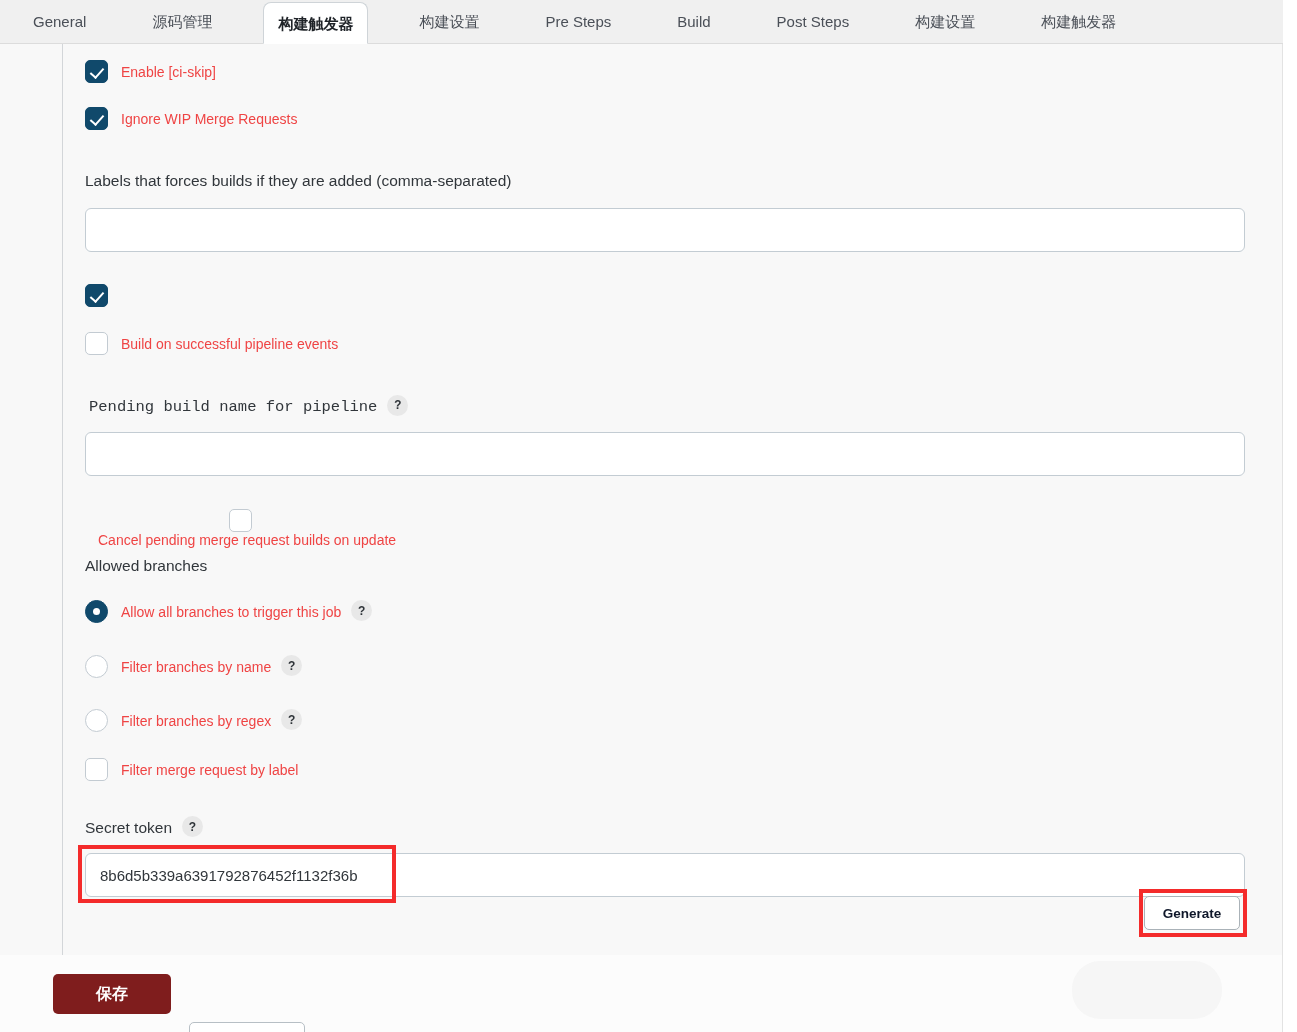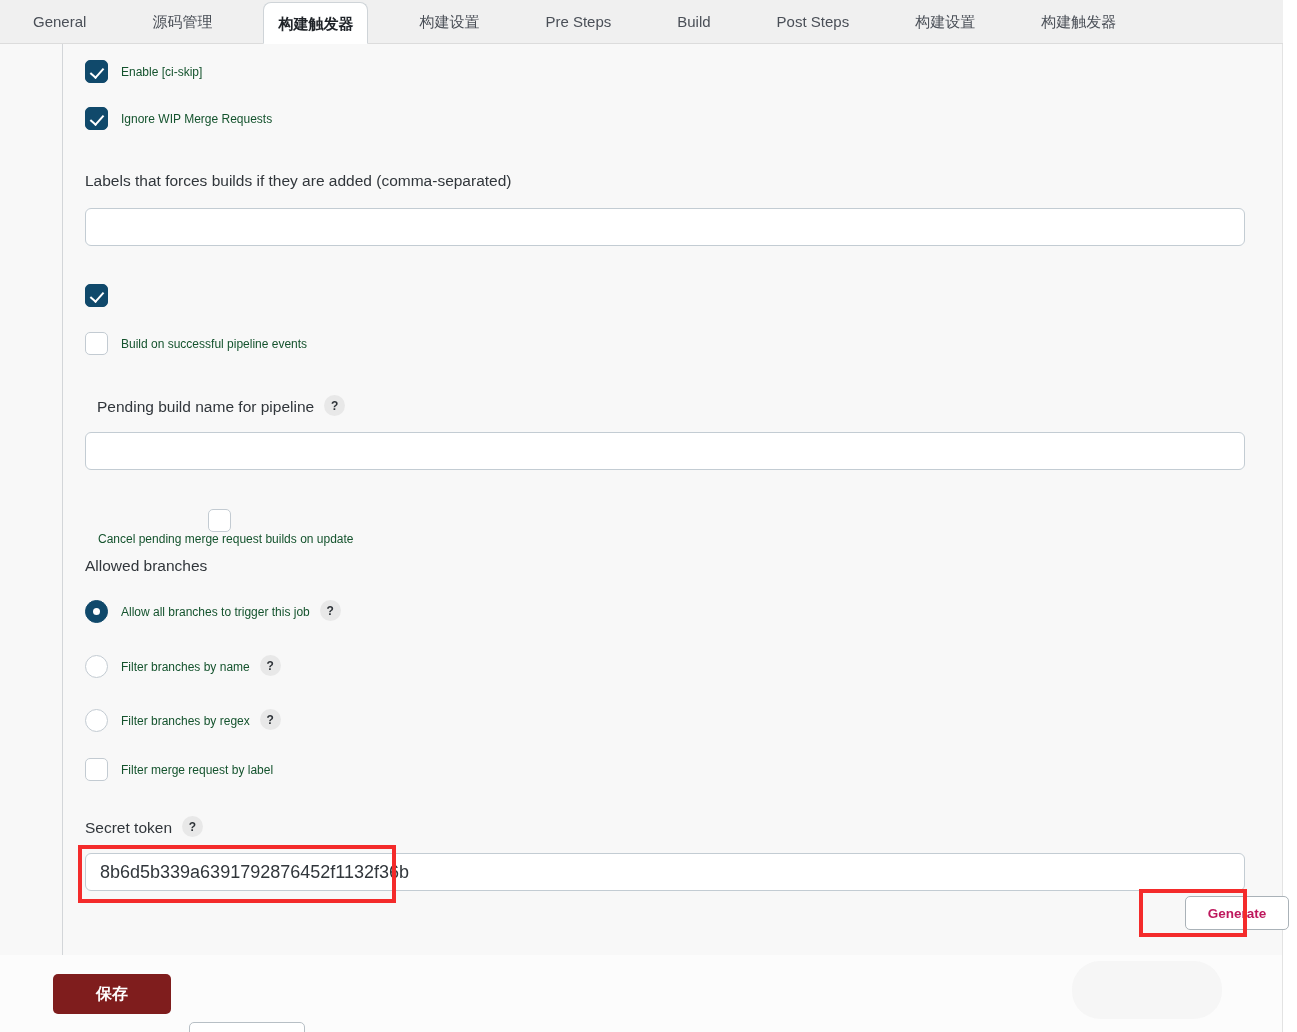--- a/index.html
+++ b/index.html
@@ -122,22 +122,22 @@
     left: 50%; top: 50%;
     width: 7px; height: 7px;
     margin: -3.5px 0 0 -3.5px;
     border-radius: 50%;
     background: #ffffff;
   }
   .radio.off { background: #ffffff; border: 1.6px solid #c3cbd2; }
 
   .ck-label {
     margin-left: 13px;
-    font-size: 12px;
-    color: #14532d;
+    font-size: 14px;
+    color: #ef4444;
   }
 
   .help {
     display: inline-flex;
     align-items: center;
     justify-content: center;
     width: 21px; height: 21px;
     border-radius: 50%;
     background: #e8e8e8;
     color: #2e3338;
@@ -152,43 +152,42 @@
 
   .field-label {
     font-size: 15.5px;
     color: #31363b;
     display: flex;
     align-items: center;
   }
 
   .text-input {
     width: 1160px;
-    height: 38px;
+    height: 44px;
     background: #ffffff;
     border: 1.6px solid #c3ccd3;
     border-radius: 6px;
-    font-size: 18px;
+    font-size: 15px;
     color: #31363b;
     padding: 0 14px;
     outline: none;
     font-family: "Liberation Sans", sans-serif;
   }
 
   
   .generate-btn {
-    width: 104px; height: 34px;
+    width: 96px; height: 34px;
     background: #ffffff;
     border: 1.4px solid #aab2b8;
     border-radius: 5px;
     font-size: 13.5px;
     font-weight: 700;
-    color: #be185d;
-    cursor: pointer;
-    font-family: "Liberation Sans", sans-serif;
-    margin-left: 41px;
+    color: #0f172a;
+    cursor: pointer;
+    font-family: "Liberation Sans", sans-serif;
   }
 
   
   .annot {
     position: absolute;
     border: 4px solid #f42b2b;
     pointer-events: none;
     z-index: 20;
   }
 
@@ -278,21 +277,21 @@
 
       <div class="ck-row" style="position:absolute; left:0; top:240px;">
         <span class="checkbox on"></span>
       </div>
 
       <div class="ck-row" style="position:absolute; left:0; top:288px;justify-content:flex-end;">
         <span class="checkbox off"></span>
         <span class="ck-label">Build on successful pipeline events</span>
       </div>
 
-      <div class="field-label" style="position:absolute; left:12px; top:352px;">
+      <div class="field-label" style="position:absolute; left:4px; top:352px;font-family:Liberation Mono, monospace;">
         <span>Pending build name for pipeline</span>
         <span class="help">?</span>
       </div>
       <input class="text-input" type="text" style="position: absolute; left: 0px; top: 388px;" value="">
 
       <div class="ck-row" style="position:absolute; left:0; top:465px;flex-direction:column;">
         <span class="checkbox off"></span>
         <span class="ck-label">Cancel pending merge request builds on update</span>
       </div>
 

